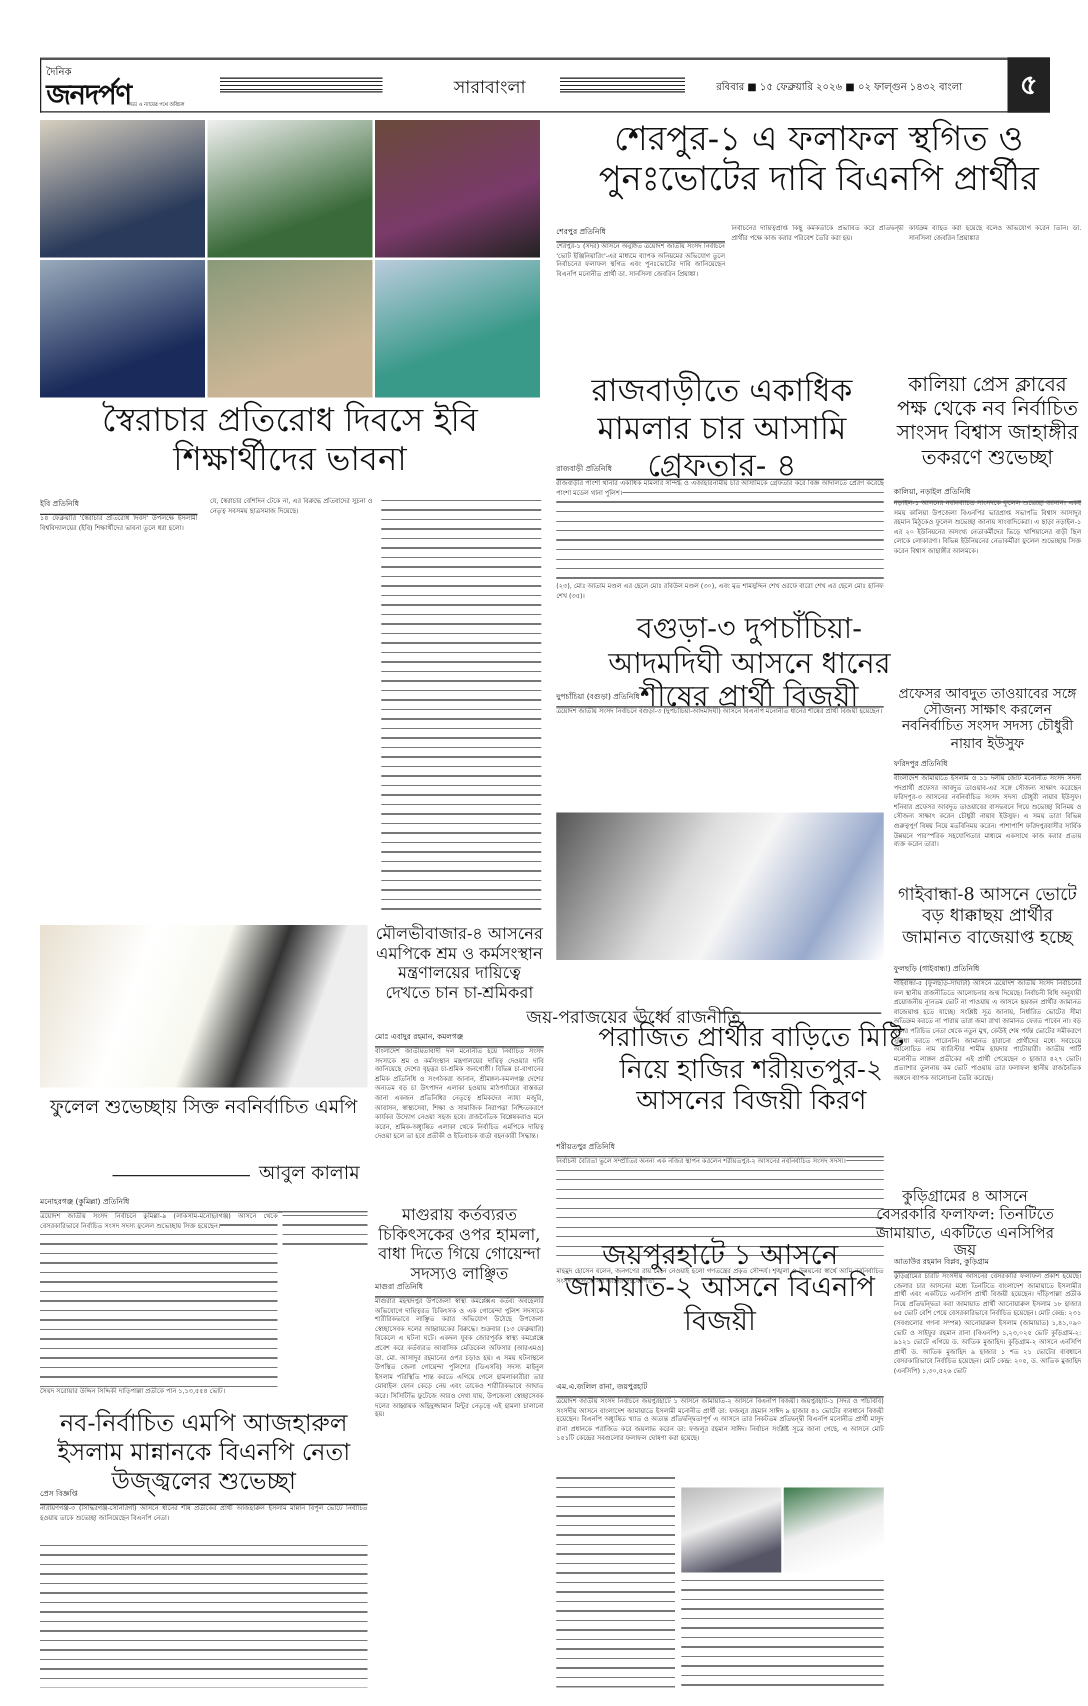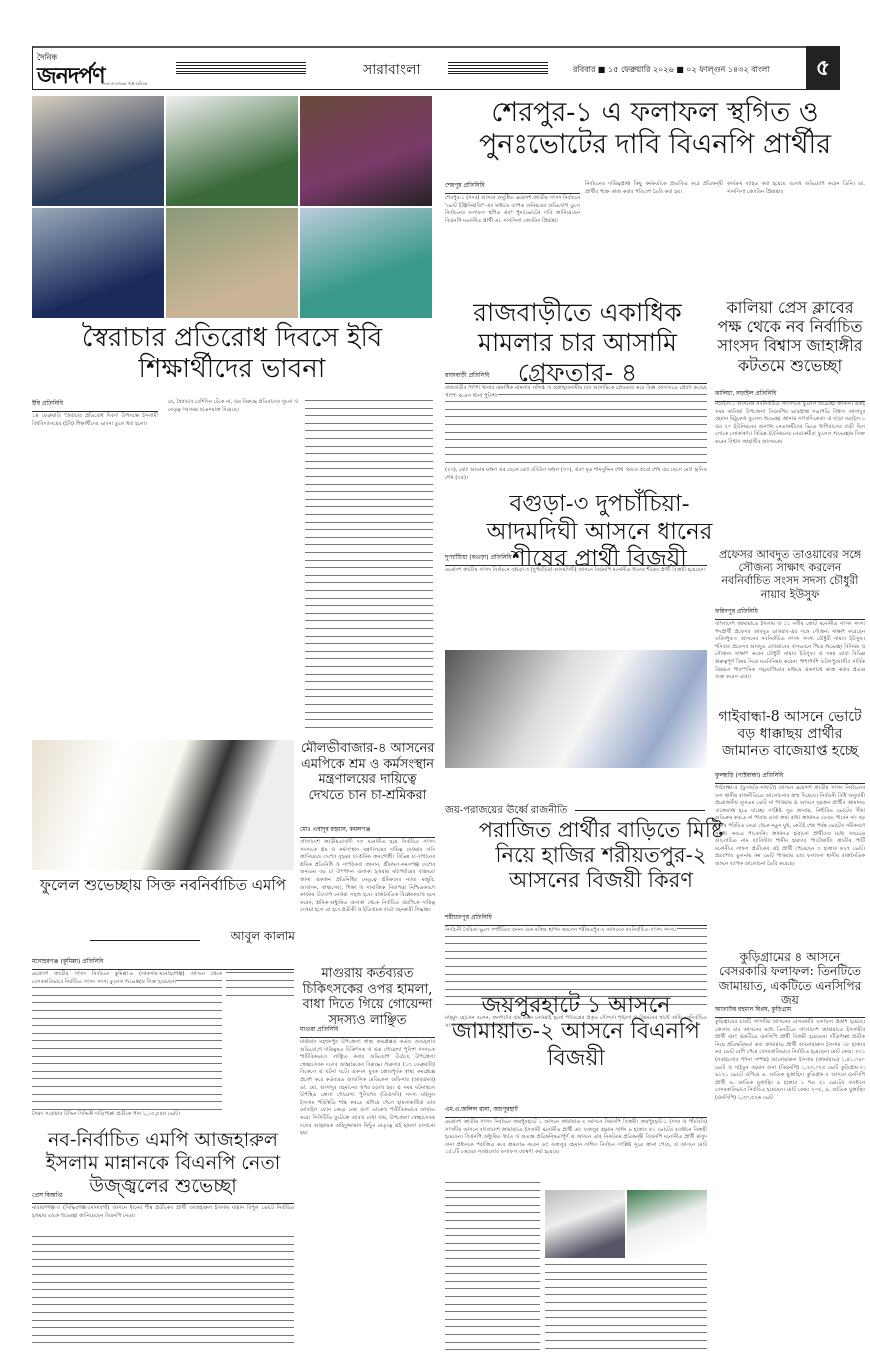--- a/index.html
+++ b/index.html
@@ -51,21 +51,21 @@
 <div class="abs by" style="left:445px;top:180px;width:135px">শেরপুর প্রতিনিধি</div>
 <div class="abs txt" style="left:445px;top:194px;width:135px;height:98px">শেরপুর-১ (সদর) আসনে অনুষ্ঠিত ত্রয়োদশ জাতীয় সংসদ নির্বাচনে 'ভোট ইঞ্জিনিয়ারিং'-এর মাধ্যমে ব্যাপক অনিয়মের অভিযোগ তুলে নির্বাচনের ফলাফল স্থগিত এবং পুনঃভোটের দাবি জানিয়েছেন বিএনপি মনোনীত প্রার্থী ডা. সানসিলা জেবরিন প্রিয়াঙ্কা।</div>
 <div class="abs txt" style="left:585px;top:180px;width:138px;height:112px">নির্বাচনের দায়িত্বপ্রাপ্ত কিছু কর্মকর্তাকে প্রভাবিত করে প্রতিদ্বন্দ্বী প্রার্থীর পক্ষে কাজ করার পরিবেশ তৈরি করা হয়।</div>
 <div class="abs txt" style="left:727px;top:180px;width:138px;height:112px">কার্যক্রম ব্যাহত করা হয়েছে বলেও অভিযোগ করেন তিনি। ডা. সানসিলা জেবরিন প্রিয়াঙ্কার</div>
 
 <div class="abs hl" style="left:445px;top:298px;width:265px;font-size:25px">রাজবাড়ীতে একাধিক মামলার চার আসামি গ্রেফতার- ৪</div>
 <div class="abs by" style="left:445px;top:370px;width:262px">রাজবাড়ী প্রতিনিধি</div>
 <div class="abs txt lines" style="left:445px;top:384px;width:262px;height:80px"><span style="background:#fff">রাজবাড়ীর পাংশা থানার একাধিক মামলার সন্দিগ্ধ ও এজাহারনামীয় চার আসামিকে গ্রেফতার করে বিজ্ঞ আদালতে প্রেরণ করেছে পাংশা মডেল থানা পুলিশ।</span></div>
 <div class="abs txt" style="left:445px;top:466px;width:262px;height:16px">(২৩), মোঃ আতাম মণ্ডল এর ছেলে মোঃ রবিউল মণ্ডল (৩০), এবং মৃত শামসুদ্দিন শেখ ওরফে বারো শেখ এর ছেলে মোঃ হানিফ শেখ (৩৫)।</div>
 
-<div class="abs hl" style="left:715px;top:298px;width:150px;font-size:16px">কালিয়া প্রেস ক্লাবের পক্ষ থেকে নব নির্বাচিত সাংসদ বিশ্বাস জাহাঙ্গীর কটতমে শুভেচ্ছা</div>
+<div class="abs hl" style="left:715px;top:298px;width:150px;font-size:16px">কালিয়া প্রেস ক্লাবের পক্ষ থেকে নব নির্বাচিত সাংসদ বিশ্বাস জাহাঙ্গীর তকরণে শুভেচ্ছা</div>
 <div class="abs by" style="left:715px;top:388px;width:150px">কালিয়া, নড়াইল প্রতিনিধি</div>
 <div class="abs txt" style="left:715px;top:400px;width:150px;height:140px">নড়াইল-১ আসনের নবনির্বাচিত সাংসদকে ফুলেল শুভেচ্ছা জানান। একই সময় কালিয়া উপজেলা বিএনপির ভারপ্রাপ্ত সভাপতি বিশ্বাস আসাদুর রহমান মিঠুকেও ফুলেল শুভেচ্ছা জানায় সাংবাদিকেরা। এ ছাড়া নড়াইল-১ এর ২০ ইউনিয়নের অসংখ্য নেতাকর্মীদের ভিড়ে খাশিয়ালের বাড়ী ছিল লোকে লোকারণ্য। বিভিন্ন ইউনিয়নের নেতাকর্মীরা ফুলেল শুভেচ্ছায় সিক্ত করেন বিশ্বাস জাহাঙ্গীর আলমকে।</div>
 
 <div class="abs hl" style="left:467px;top:490px;width:265px;font-size:23px">বগুড়া-৩ দুপচাঁচিয়া-আদমদিঘী আসনে ধানের শীষের প্রার্থী বিজয়ী</div>
 <div class="abs by" style="left:445px;top:552px;width:262px">দুপচাঁচিয়া (বগুড়া) প্রতিনিধি</div>
 <div class="abs txt" style="left:445px;top:566px;width:262px;height:80px">ত্রয়োদশ জাতীয় সংসদ নির্বাচনে বগুড়া-৩ (দুপচাঁচিয়া-আদমদিঘী) আসনে বিএনপি মনোনীত ধানের শীষের প্রার্থী বিজয়ী হয়েছেন।</div>
 <div class="abs photo" style="left:445px;top:650px;width:262px;height:118px;background:linear-gradient(120deg,#555,#ddd 40%,#f5f5f5 55%,#99aacc 80%,#fff)"></div>
 
 <div class="abs hl" style="left:715px;top:548px;width:150px;font-size:11px">প্রফেসর আবদুত তাওয়াবের সঙ্গে সৌজন্য সাক্ষাৎ করলেন নবনির্বাচিত সংসদ সদস্য চৌধুরী নায়াব ইউসুফ</div>
 <div class="abs by" style="left:715px;top:606px;width:150px">ফরিদপুর প্রতিনিধি</div>
@@ -75,38 +75,38 @@
 <div class="abs by" style="left:715px;top:770px;width:150px">ফুলছড়ি (গাইবান্ধা) প্রতিনিধি</div>
 <div class="abs txt" style="left:715px;top:784px;width:150px;height:160px">গাইবান্ধা-৫ (ফুলছড়ি-সাঘাটা) আসনে ত্রয়োদশ জাতীয় সংসদ নির্বাচনের ফল স্থানীয় রাজনীতিতে আলোচনার জন্ম দিয়েছে। নির্বাচনী বিধি অনুযায়ী প্রয়োজনীয় ন্যূনতম ভোট না পাওয়ায় এ আসনে ছয়জন প্রার্থীর জামানত বাজেয়াপ্ত হতে যাচ্ছে। সংশ্লিষ্ট সূত্র জানায়, নির্ধারিত ভোটের সীমা অতিক্রম করতে না পারায় তারা জমা রাখা জামানত ফেরত পাবেন না। বড় দলের পরিচিত নেতা থেকে নতুন মুখ, কেউই শেষ পর্যন্ত ভোটের সমীকরণে সুবিধা করতে পারেননি। জামানত হারানো প্রার্থীদের মধ্যে সবচেয়ে আলোচিত নাম ব্যারিস্টার শামীম হায়দার পাটোয়ারী। জাতীয় পার্টি মনোনীত লাঙ্গল প্রতীকের এই প্রার্থী পেয়েছেন ৩ হাজার ৪২৭ ভোট। প্রত্যাশার তুলনায় কম ভোট পাওয়ায় তার ফলাফল স্থানীয় রাজনৈতিক অঙ্গনে ব্যাপক আলোচনা তৈরি করেছে।</div>
 
 <div class="abs photo" style="left:32px;top:740px;width:262px;height:130px;background:linear-gradient(110deg,#e8e0d0,#fff 30%,#f8f8f0 50%,#333 65%,#eee 80%)"></div>
 <div class="abs hl" style="left:300px;top:740px;width:135px;font-size:13px">মৌলভীবাজার-৪ আসনের এমপিকে শ্রম ও কর্মসংস্থান মন্ত্রণালয়ের দায়িত্বে দেখতে চান চা-শ্রমিকরা</div>
 <div class="abs by" style="left:300px;top:824px;width:135px">মোঃ এবাদুর রহমান, কমলগঞ্জ</div>
 <div class="abs txt" style="left:300px;top:838px;width:135px;height:122px">বাংলাদেশ জাতীয়তাবাদী দল মনোনীত হয়ে নির্বাচিত সংসদ সদস্যকে শ্রম ও কর্মসংস্থান মন্ত্রণালয়ের দায়িত্ব দেওয়ার দাবি জানিয়েছে দেশের বৃহত্তর চা-শ্রমিক জনগোষ্ঠী। বিভিন্ন চা-বাগানের শ্রমিক প্রতিনিধি ও সংগঠকরা জানান, শ্রীমঙ্গল-কমলগঞ্জ দেশের অন্যতম বড় চা উৎপাদন এলাকা হওয়ায় মাঠপর্যায়ের বাস্তবতা জানা একজন প্রতিনিধির নেতৃত্বে শ্রমিকদের ন্যায্য মজুরি, আবাসন, স্বাস্থ্যসেবা, শিক্ষা ও সামাজিক নিরাপত্তা নিশ্চিতকরণে কার্যকর উদ্যোগ নেওয়া সহজ হবে। রাজনৈতিক বিশ্লেষকরাও মনে করেন, শ্রমিক-অধ্যুষিত এলাকা থেকে নির্বাচিত এমপিকে দায়িত্ব দেওয়া হলে তা হবে প্রতীকী ও ইতিবাচক বার্তা বহনকারী সিদ্ধান্ত।</div>
 
 <div class="abs hl" style="left:32px;top:876px;width:262px;font-size:15px">ফুলেল শুভেচ্ছায় সিক্ত নবনির্বাচিত এমপি</div>
 <div class="abs" style="left:90px;top:940px;width:110px;height:1px;background:#222"></div>
-<div class="abs hl" style="left:200px;top:929px;width:95px;font-size:12px;text-align:right">আবুল কালাম</div>
+<div class="abs hl" style="left:200px;top:929px;width:95px;font-size:15px;">আবুল কালাম</div>
 <div class="abs by" style="left:32px;top:956px;width:262px">মনোহরগঞ্জ (কুমিল্লা) প্রতিনিধি</div>
 <div class="abs txt lines" style="left:32px;top:970px;width:190px;height:140px"><span style="background:#fff">ত্রয়োদশ জাতীয় সংসদ নির্বাচনে কুমিল্লা-৯ (লাকসাম-মনোহরগঞ্জ) আসনে থেকে বেসরকারিভাবে নির্বাচিত সংসদ সদস্য ফুলেল শুভেচ্ছায় সিক্ত হয়েছেন।</span></div>
 <div class="abs txt lines" style="left:226px;top:970px;width:68px;height:32px"></div>
 <div class="abs txt" style="left:32px;top:1110px;width:400px;height:10px">সৈয়দ সরোয়ার উদ্দিন সিদ্দিকী দাড়িপাল্লা প্রতীকে পান ১,১৩,৫৫৪ ভোট।</div>
 
 <div class="abs hl" style="left:300px;top:965px;width:135px;font-size:13px">মাগুরায় কর্তব্যরত চিকিৎসকের ওপর হামলা, বাধা দিতে গিয়ে গোয়েন্দা সদস্যও লাঞ্ছিত</div>
 <div class="abs by" style="left:300px;top:1024px;width:135px">মাগুরা প্রতিনিধি</div>
 <div class="abs txt" style="left:300px;top:1038px;width:135px;height:180px">মাগুরার মহম্মদপুর উপজেলা স্বাস্থ্য কমপ্লেক্সএ কর্তব্য অবহেলার অভিযোগে দায়িত্বরত চিকিৎসক ও এক গোয়েন্দা পুলিশ সদস্যকে শারীরিকভাবে লাঞ্ছিত করার অভিযোগ উঠেছে উপজেলা স্বেচ্ছাসেবক দলের আহ্বায়কের বিরুদ্ধে। শুক্রবার (১৩ ফেব্রুয়ারি) বিকেলে এ ঘটনা ঘটে। একদল যুবক জোরপূর্বক স্বাস্থ্য কমপ্লেক্সে প্রবেশ করে কর্তব্যরত আবাসিক মেডিকেল অফিসার (আরএমও) ডা. মো. আসাদুর রহমানের ওপর চড়াও হয়। এ সময় ঘটনাস্থলে উপস্থিত জেলা গোয়েন্দা পুলিশের (ডিএসবি) সদস্য মাইনুল ইসলাম পরিস্থিতি শান্ত করতে এগিয়ে গেলে হামলাকারীরা তার মোবাইল ফোন কেড়ে নেয় এবং তাকেও শারীরিকভাবে আঘাত করে। সিসিটিভি ফুটেজে আরও দেখা যায়, উপজেলা স্বেচ্ছাসেবক দলের আহ্বায়ক অহিদুজ্জামান মিন্টুর নেতৃত্বে এই হামলা চালানো হয়।</div>
 
-<div class="abs" style="left:445px;top:802px;font-size:10px;font-family:'DejaVu Serif',serif">জয়-পরাজয়ের ঊর্ধ্বে রাজনীতি</div>
+<div class="abs" style="left:421px;top:802px;font-size:14px;font-family:'DejaVu Serif',serif">জয়-পরাজয়ের ঊর্ধ্বে রাজনীতি</div>
 <div class="abs" style="left:575px;top:810px;width:130px;height:1px;background:#222"></div>
 <div class="abs hl" style="left:470px;top:818px;width:262px;font-size:21px">পরাজিত প্রার্থীর বাড়িতে মিষ্টি নিয়ে হাজির শরীয়তপুর-২ আসনের বিজয়ী কিরণ</div>
 <div class="abs by" style="left:445px;top:912px;width:262px">শরীয়তপুর প্রতিনিধি</div>
 <div class="abs txt lines" style="left:445px;top:926px;width:262px;height:86px"><span style="background:#fff">নির্বাচনী বৈরিতা ভুলে সম্প্রীতির অনন্য এক নজির স্থাপন করলেন শরীয়তপুর-২ আসনের নবনির্বাচিত সংসদ সদস্য।</span></div>
 <div class="abs txt" style="left:445px;top:1014px;width:262px;height:16px">মাহমুদ হোসেন বলেন, জনগণের রায় মেনে নেওয়াই হলো গণতন্ত্রের প্রকৃত সৌন্দর্য। শৃঙ্খলা ও উন্নয়নের স্বার্থে আমি নবনির্বাচিত সংসদ সদস্যকে সব ধরনের সহযোগিতা</div>
 
-<div class="abs hl" style="left:715px;top:950px;width:150px;font-size:12px">কুড়িগ্রামের ৪ আসনে বেসরকারি ফলাফল: তিনটিতে জামায়াত, একটিতে এনসিপির জয়</div>
+<div class="abs hl" style="left:697px;top:950px;width:150px;font-size:12px">কুড়িগ্রামের ৪ আসনে বেসরকারি ফলাফল: তিনটিতে জামায়াত, একটিতে এনসিপির জয়</div>
 <div class="abs by" style="left:715px;top:1004px;width:150px">আতাউর রহমান বিপ্লব, কুড়িগ্রাম</div>
 <div class="abs txt" style="left:715px;top:1018px;width:150px;height:330px">কুড়িগ্রামের চারটি সংসদীয় আসনের বেসরকারি ফলাফল প্রকাশ হয়েছে। জেলার চার আসনের মধ্যে তিনটিতে বাংলাদেশ জামায়াতে ইসলামীর প্রার্থী এবং একটিতে এনসিপি প্রার্থী বিজয়ী হয়েছেন। দাঁড়িপাল্লা প্রতীক নিয়ে প্রতিদ্বন্দ্বিতা করা জামায়াত প্রার্থী আনোয়ারুল ইসলাম ১৮ হাজার ৬৫ ভোট বেশি পেয়ে বেসরকারিভাবে নির্বাচিত হয়েছেন। মোট কেন্দ্র: ২৩১ (সবগুলোর গণনা সম্পন্ন) আনোয়ারুল ইসলাম (জামায়াত) ১,৪১,০৯০ ভোট ও সাইফুর রহমান রানা (বিএনপি) ১,২৩,০২৫ ভোট কুড়িগ্রাম-২: ৯১২১ ভোটে এগিয়ে ড. আতিক মুজাহিদ। কুড়িগ্রাম-২ আসনে এনসিপি প্রার্থী ড. আতিক মুজাহিদ ৯ হাজার ১ শত ২১ ভোটের ব্যবধানে বেসরকারিভাবে নির্বাচিত হয়েছেন। মোট কেন্দ্র: ২০৫, ড. আতিক মুজাহিদ (এনসিপি) ১,৩০,৫২৬ ভোট</div>
 
 <div class="abs hl" style="left:445px;top:992px;width:262px;font-size:22px">জয়পুরহাটে ১ আসনে জামায়াত-২ আসনে বিএনপি বিজয়ী</div>
 <div class="abs by" style="left:445px;top:1104px;width:262px">এম.এ.জলিল রানা, জয়পুরহাট</div>
 <div class="abs txt" style="left:445px;top:1118px;width:262px;height:60px">ত্রয়োদশ জাতীয় সংসদ নির্বাচনে জয়পুরহাটে ১ আসনে জামায়াত-২ আসনে বিএনপি বিজয়ী। জয়পুরহাট-১ (সদর ও পাঁচবিবি) সংসদীয় আসনে বাংলাদেশ জামায়াতে ইসলামী মনোনীত প্রার্থী ডা: ফজলুর রহমান সাঈদ ৯ হাজার ৪১ ভোটের ব্যবধানে বিজয়ী হয়েছেন। বিএনপি অধ্যুষিত খ্যাত ও অত্যন্ত প্রতিদ্বন্দ্বিতাপূর্ণ এ আসনে তার নিকটতম প্রতিদ্বন্দ্বী বিএনপি মনোনীত প্রার্থী মাসুদ রানা প্রধানকে পরাজিত করে জয়লাভ করেন ডা: ফজলুর রহমান সাঈদ। নির্বাচন সংশ্লিষ্ট সূত্রে জানা গেছে, এ আসনে মোট ১৫১টি কেন্দ্রের সবগুলোর ফলাফল ঘোষণা করা হয়েছে।</div>
 <div class="abs txt lines" style="left:445px;top:1180px;width:95px;height:170px"></div>
 <div class="abs photo" style="left:545px;top:1190px;width:80px;height:68px;background:linear-gradient(160deg,#bbb,#eee 40%,#556 80%)"></div>
 <div class="abs photo" style="left:627px;top:1190px;width:80px;height:68px;background:linear-gradient(160deg,#3a7a4a,#eee 45%,#fff 80%)"></div>
 <div class="abs txt lines" style="left:545px;top:1262px;width:162px;height:88px"></div>

